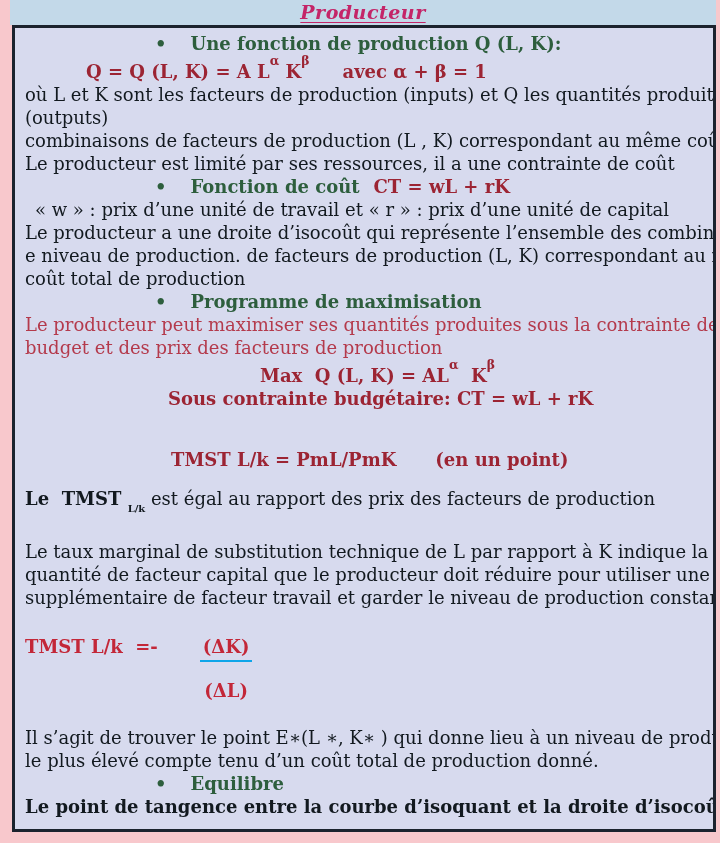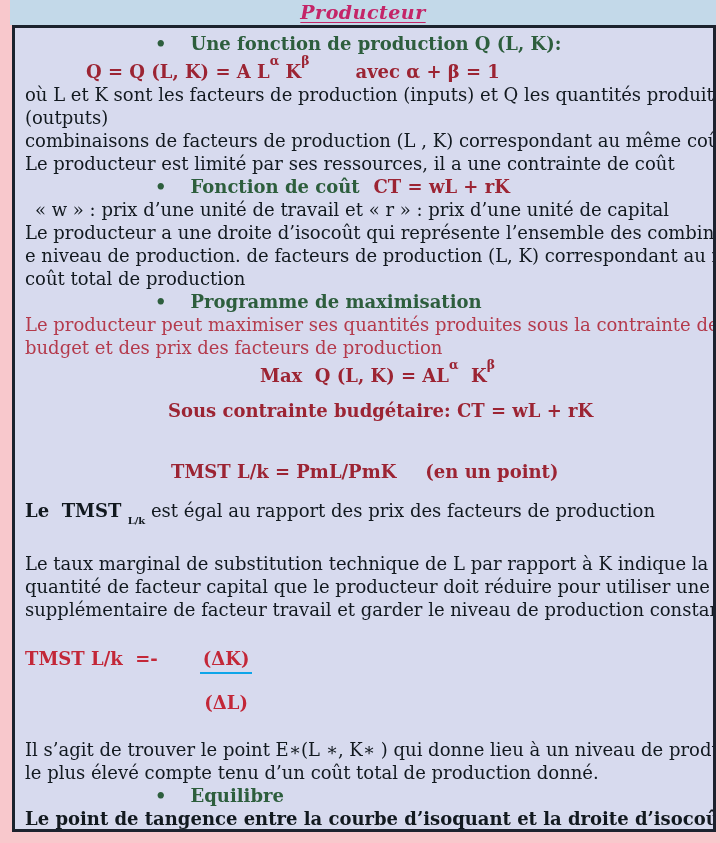--- a/index.html
+++ b/index.html
@@ -31,25 +31,25 @@
   .bullet{color:#2d5e3d;font-weight:bold;margin-right:24px;}
   .green-b{color:#2d5e3d;font-weight:bold;}
   .dred{color:#9c2433;font-weight:bold;}
   .redp{color:#b43a4c;}
   .crimson{color:#c32738;font-weight:bold;}
   .bold{font-weight:bold;}
   sup.s{font-size:12.5px;position:relative;top:-6px;font-weight:bold;}
   sub.s{font-size:10px;position:relative;top:2px;font-weight:bold;}
   .ml-bullet{margin-left:130px;}
   .f1{margin-left:61px;}
-  .f1-avec{margin-left:46px;}
+  .f1-avec{margin-left:33px;}
   .f2{margin-left:235px;}
-  .f3{margin-left:143px;margin-top:12px;}
+  .f3{margin-left:143px;margin-top:0;}
   .f4{margin-left:146px;margin-top:38px;}
-  .f4-note{margin-left:29px;}
+  .f4-note{margin-left:39px;}
   .p12{margin-top:16px;}
   .p13{margin-top:22px;}
   .p15{margin-top:24px;}
   .indent-sm{margin-left:10px;}
   .ct-gap{margin-left:14px;}
   .frac-line{margin-top:26px;}
   .frac{
     display:inline-flex;flex-direction:column;text-align:center;
     margin-left:42px;vertical-align:top;
   }

